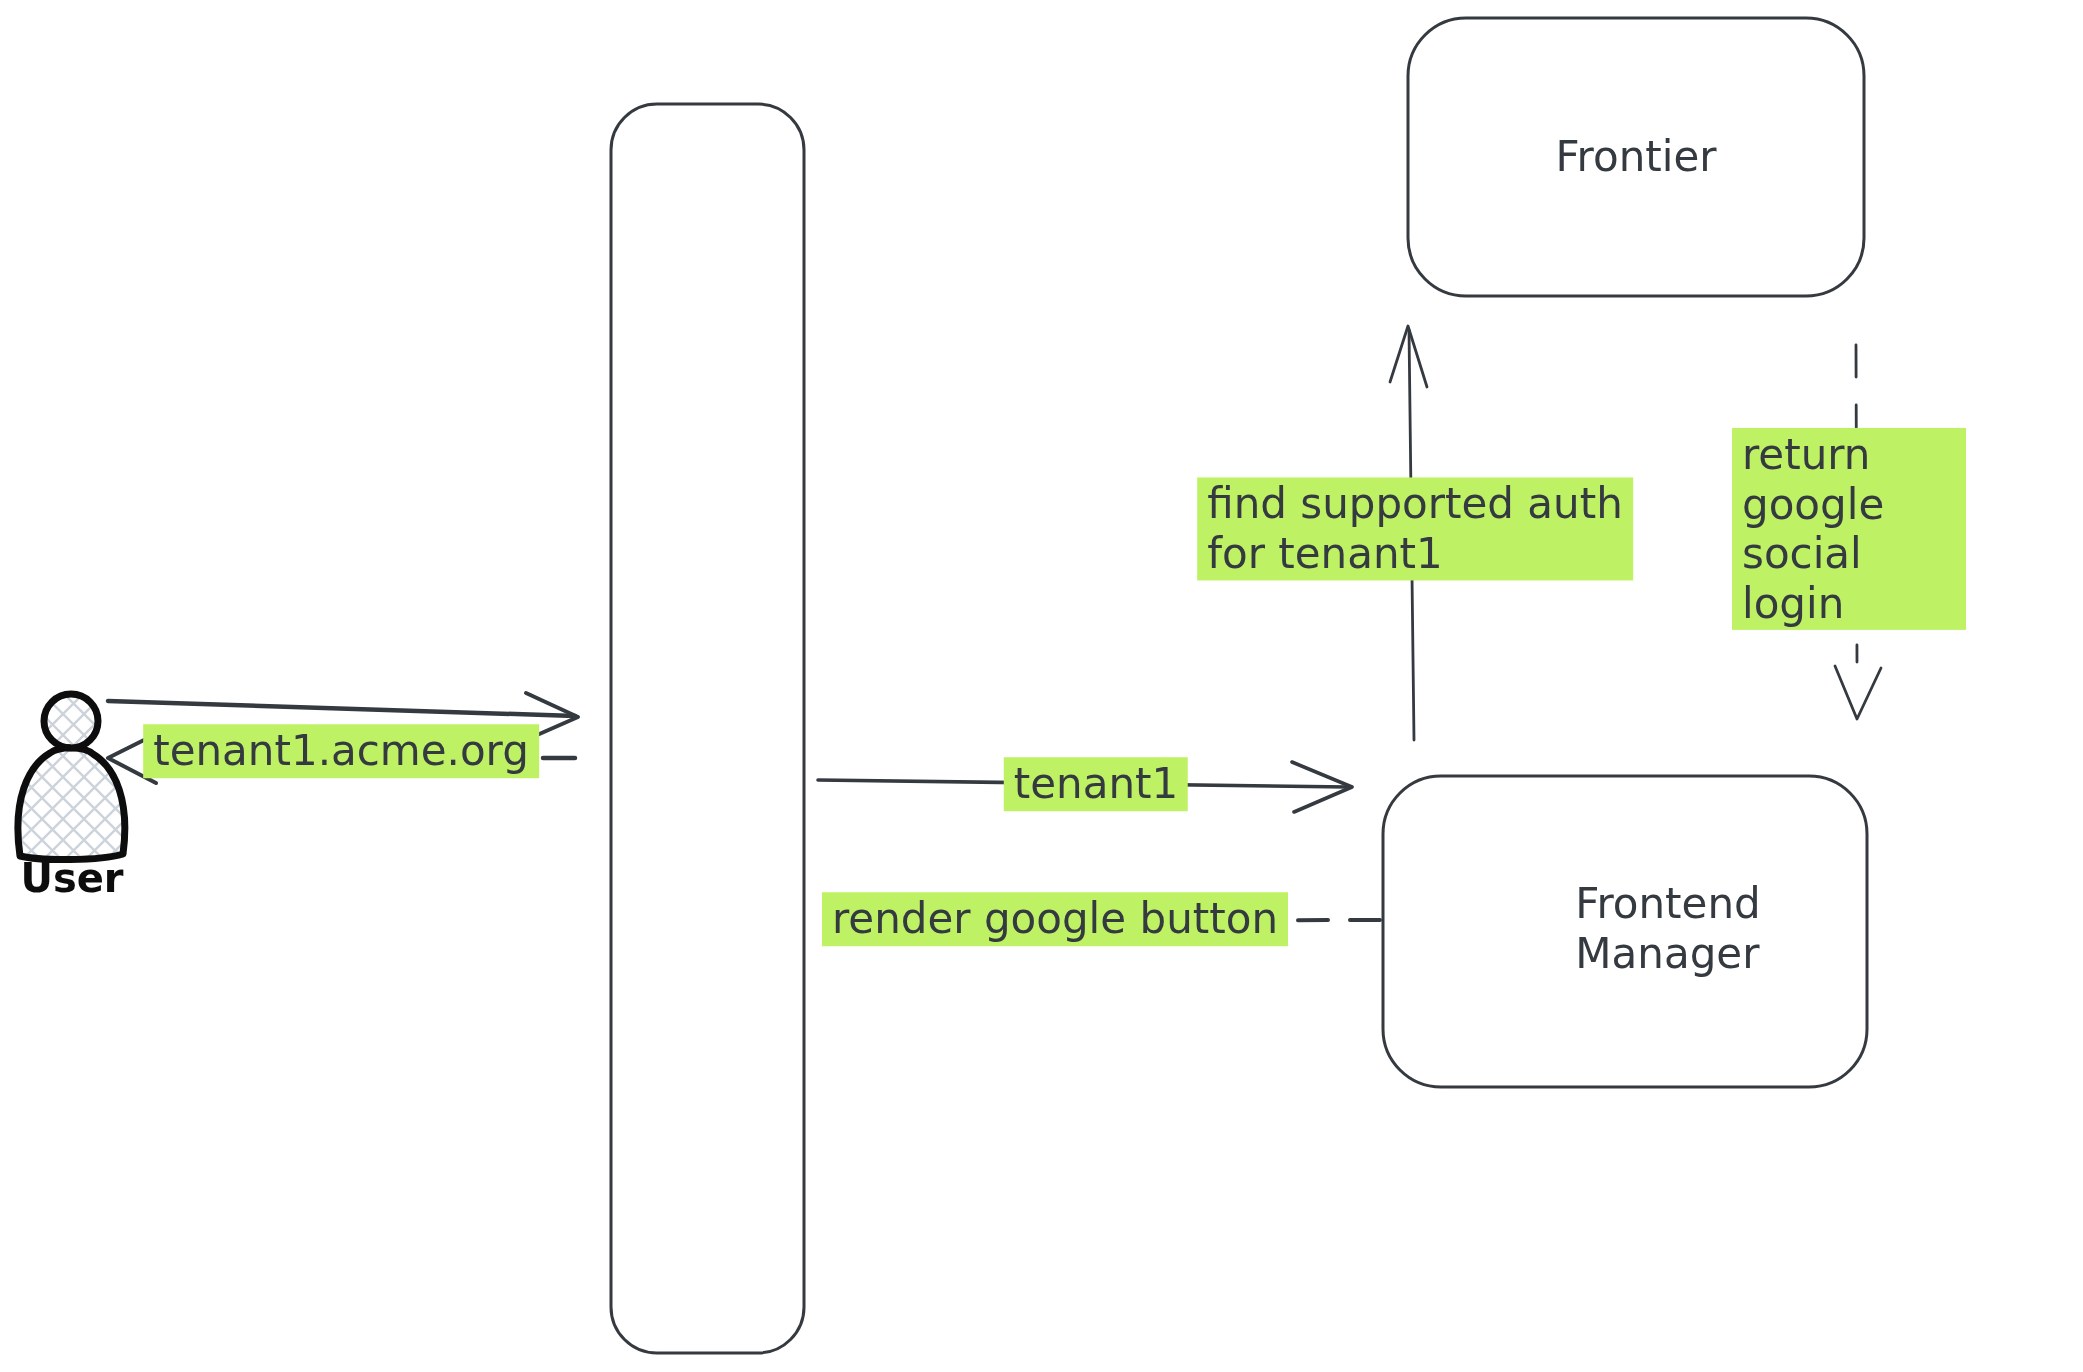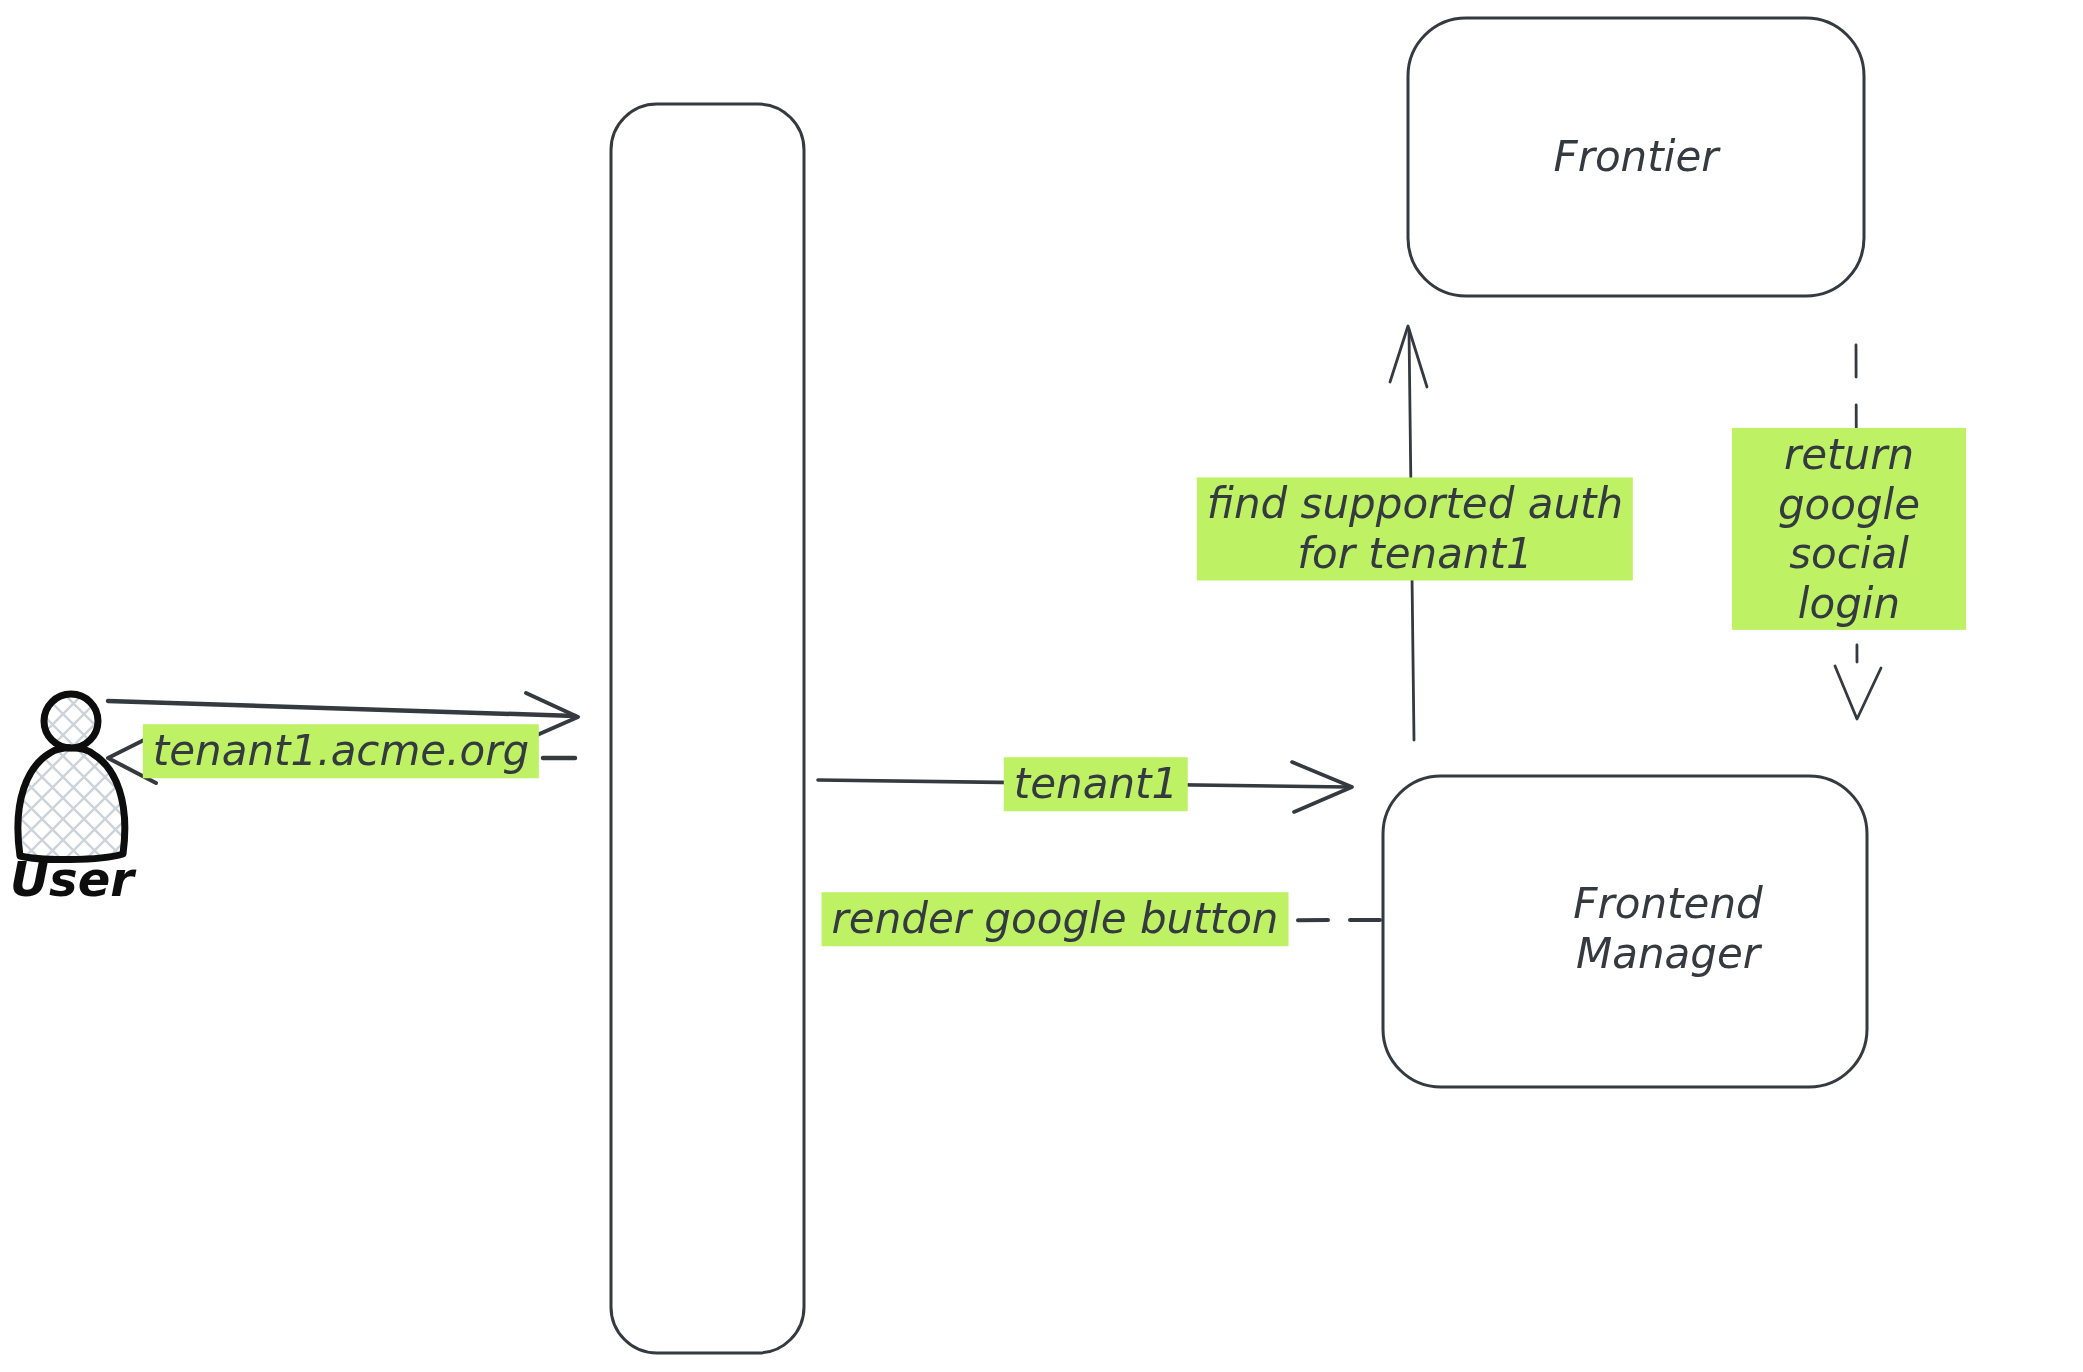--- a/index.html
+++ b/index.html
@@ -17,37 +17,35 @@
   }
   #shapes {
     position: absolute;
     left: 0;
     top: 0;
   }
   .lbl {
     position: absolute;
     transform: translate(-50%, -50%);
     white-space: pre-line;
-    text-align: center;
     color: #343a40;
     font-size: 42px;
     line-height: 1.18;
     letter-spacing: 0px;
-    font-style: italic;
   }
   .lbl-bg {
     background: #bef264;
     padding: 2px 10px;
   }
   .node-lbl {
     font-size: 42px;
   }
   .user-lbl {
     color: #0d0d0d;
-    font-size: 48px;
+    font-size: 40px;
     font-weight: bold;
   }
 </style>
 </head>
 <body>
 
 <div id="canvas">
 
   <svg id="shapes" width="2083" height="1372" viewBox="0 0 2083 1372">
     <defs>

